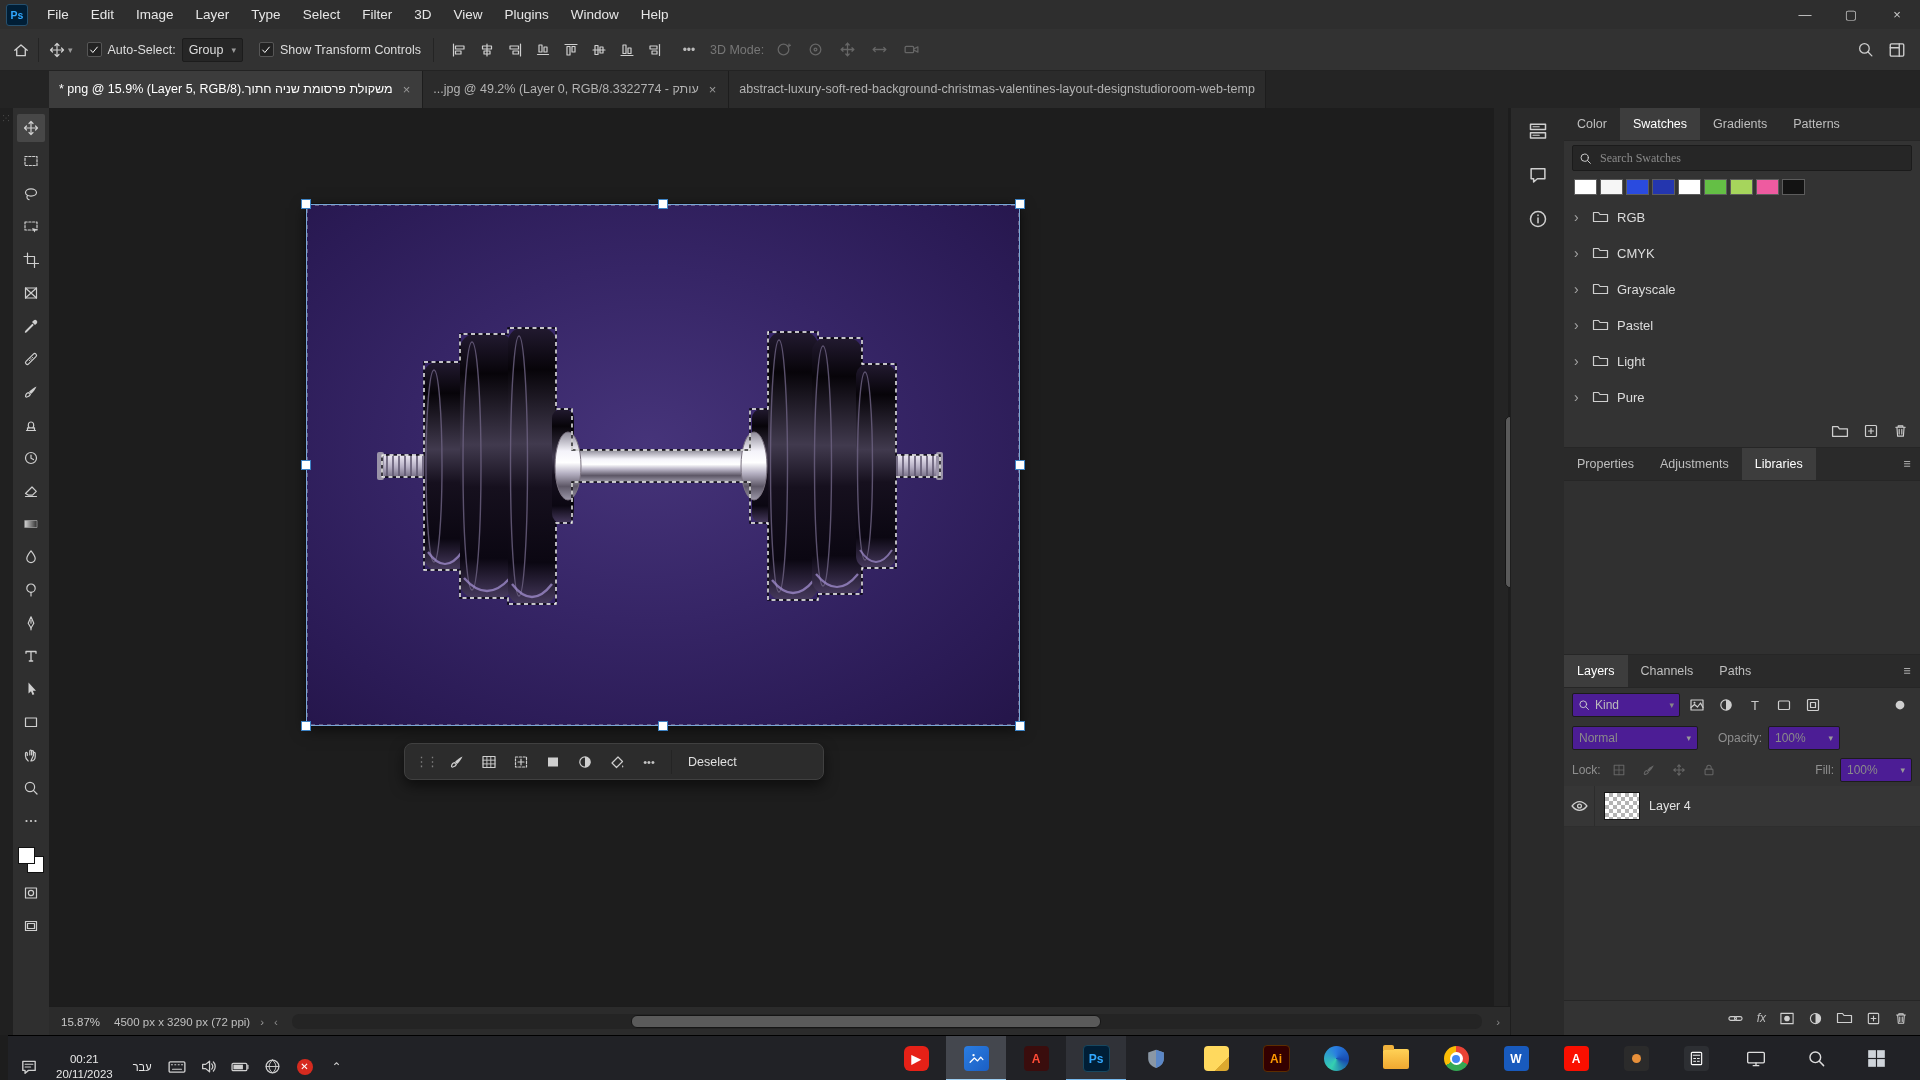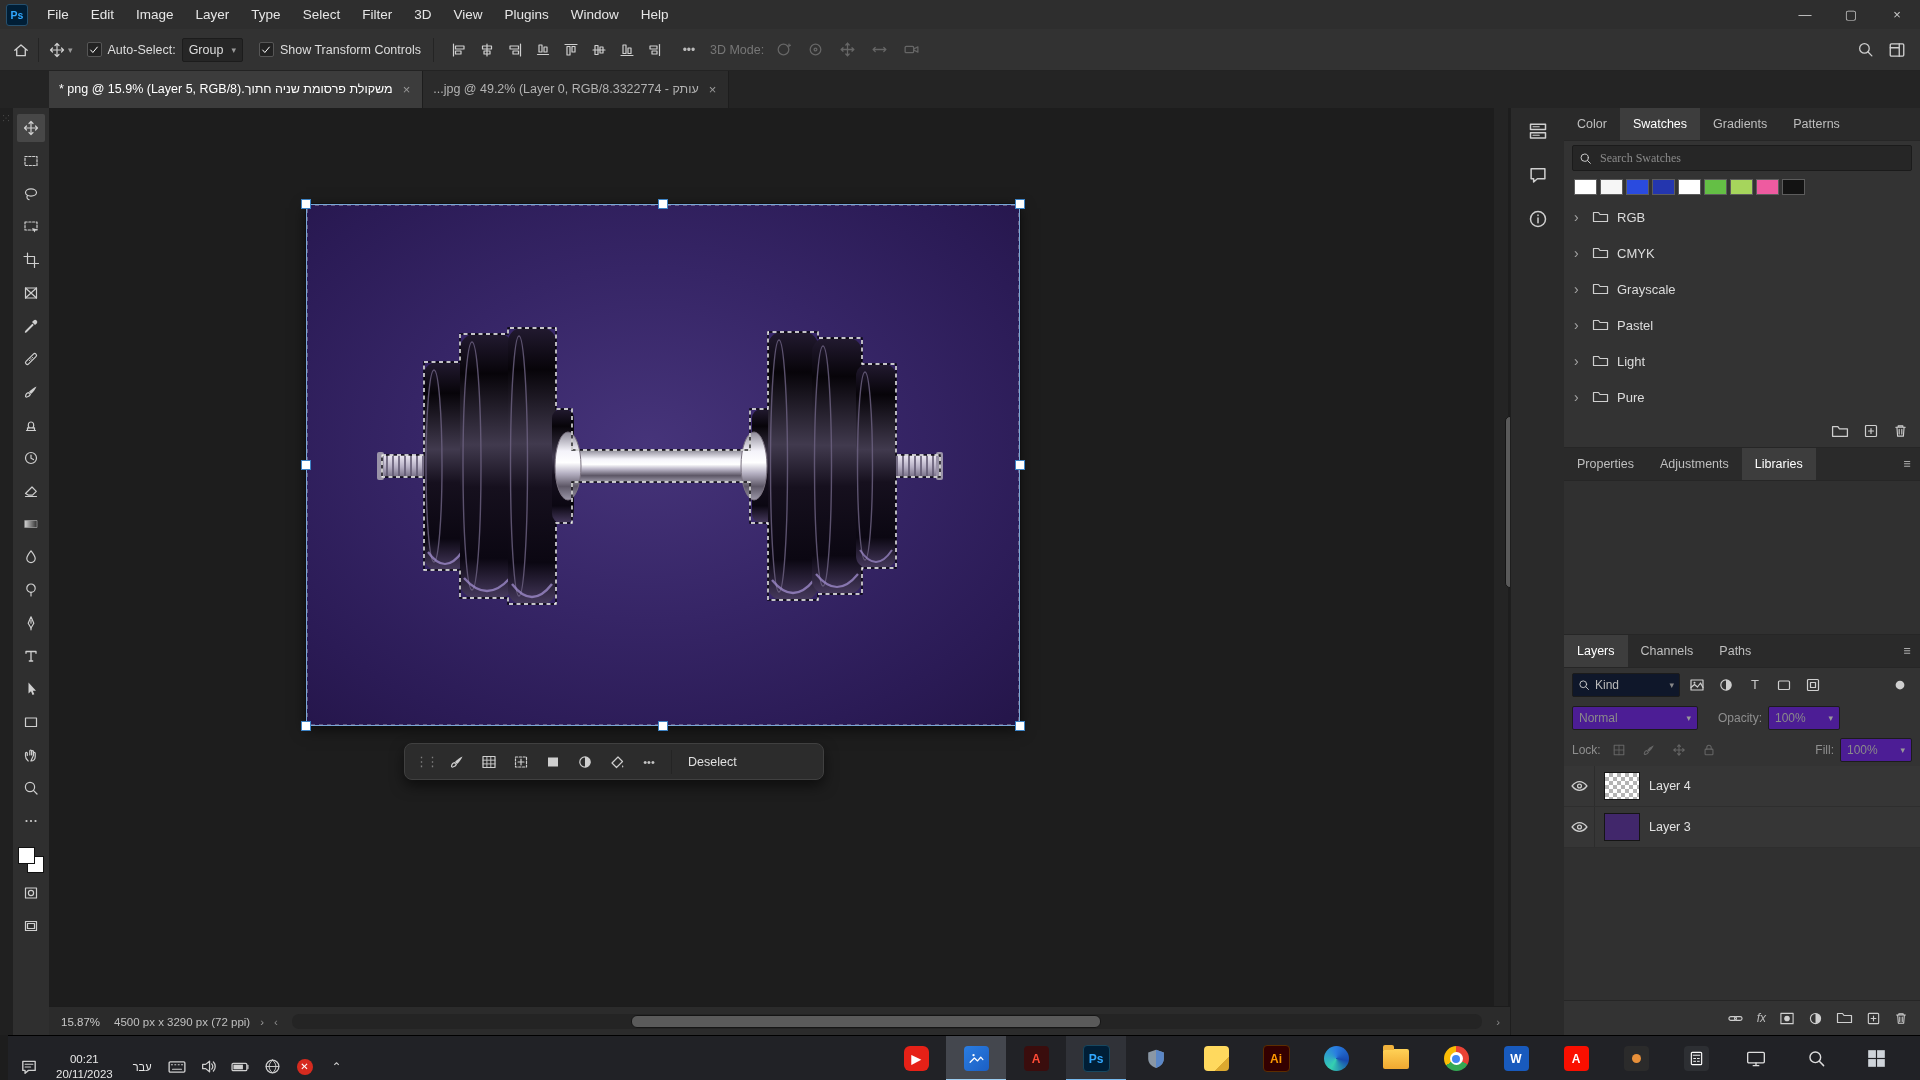--- a/index.html
+++ b/index.html
@@ -79,21 +79,21 @@
   #searchbox input::placeholder{color:#8a8a8a}
   #chips{height:24px;display:flex;align-items:center;gap:3px;padding:0 10px;flex:none}
   .chip{width:23px;height:16px;border:1px solid #5c5c5c;box-sizing:border-box}
   #groups{flex:none}
   .group-row{height:36px;display:flex;align-items:center;gap:8px;padding:0 10px;font-size:13px;color:#dcdcdc}
   .group-row .chev{color:#a5a5a5;font-size:14px;width:10px}
   #swfooter{height:32px;display:flex;align-items:center;justify-content:flex-end;gap:14px;padding:0 12px;flex:none;border-bottom:1px solid #262626}
   #libbody{flex:1;background:#303030;border-bottom:1px solid #262626}
   
   #filterrow{height:34px;display:flex;align-items:center;gap:5px;padding:0 8px;flex:none}
-  #kindcombo{width:96px;height:22px;background:#0f172a;border:1px solid #1b1b1b;border-radius:2px;display:flex;align-items:center;gap:5px;padding:0 5px;color:#bbb;font-size:12px}
+  #kindcombo{width:96px;height:22px;background:#4c1d95;border:1px solid #1b1b1b;border-radius:2px;display:flex;align-items:center;gap:5px;padding:0 5px;color:#bbb;font-size:12px}
   .frow-ic{width:24px;height:22px;display:flex;align-items:center;justify-content:center;border-radius:2px}
   #blendrow,#lockrow{height:32px;display:flex;align-items:center;gap:6px;padding:0 8px;flex:none;color:#8f8f8f;font-size:12px}
   .combo.dis{color:#8a8a8a;background:#4c1d95}
   #layerlist{flex:none}
   .layer-row{height:40px;display:flex;align-items:center;background:#363636;border-bottom:1px solid #2e2e2e;font-size:12.5px;color:#e2e2e2}
   .layer-row.selected{background:#505050}
   .eye-cell{width:30px;height:40px;display:flex;align-items:center;justify-content:center;border-right:1px solid #2c2c2c}
   .thumb{width:36px;height:28px;margin:0 9px;border:1px solid #151515;box-sizing:border-box}
   .thumb.sel{outline:2px solid #fff}
   .checker{background-color:#fff;background-image:linear-gradient(45deg,#b4b4b4 25%,transparent 25%,transparent 75%,#b4b4b4 75%),
@@ -294,20 +294,23 @@
 
 <div id="tabbar" class="abs">
   <div style="width:49px;height:38px;background:#242424"></div>
   <div class="doctab active">
     <span dir="auto">משקולת פרסומת שניה חתוך.png @ 15.9% (Layer 5, RGB/8) *</span>
     <span class="x">×</span>
   </div>
   <div class="doctab">
     <span dir="auto">עותק - 3322774.jpg @ 49.2% (Layer 0, RGB/8...</span>
     <span class="x">×</span>
+  </div>
+  <div class="doctab" style="max-width:650px">
+    <span>abstract-luxury-soft-red-background-christmas-valentines-layout-designstudioroom-web-temp</span>
   </div>
 </div>
 <div id="collapse-tabs" class="abs">»</div>
 
 <div id="leftstrip" class="abs">
   <div style="color:#5c5c5c;font-size:8px;text-align:center;padding-top:4px;letter-spacing:1px">⁙</div>
 </div>
 <div id="toolcol" class="abs">
   <span class="tool active">
       <svg class="ic" width="16" height="16" viewBox="0 0 16 16">
@@ -824,30 +827,20 @@
     <div class="layer-row">
       <span class="eye-cell">
         <svg class="ic" width="17" height="12" viewBox="0 0 16 10">
             <path d="M1 5c2.2-2.8 4.4-4.1 7-4.1S12.8 2.2 15 5c-2.2 2.8-4.4 4.1-7 4.1S3.2 7.8 1 5z"></path>
             <circle cx="8" cy="5" r="1.8"></circle>
           </svg>
       </span>
       <div class="thumb checker"></div>
       <span>Layer 4</span>
     </div>
-    <div class="layer-row">
-      <span class="eye-cell">
-        <svg class="ic" width="17" height="12" viewBox="0 0 16 10">
-            <path d="M1 5c2.2-2.8 4.4-4.1 7-4.1S12.8 2.2 15 5c-2.2 2.8-4.4 4.1-7 4.1S3.2 7.8 1 5z"></path>
-            <circle cx="8" cy="5" r="1.8"></circle>
-          </svg>
-      </span>
-      <div class="thumb" style="background-color: rgb(65, 39, 107);"></div>
-      <span>Layer 3</span>
-    </div>
   </div>
   <div id="layersfill"></div>
   <div id="layerfooter">
     <svg class="ic" width="17" height="15" viewBox="0 0 16 16">
         <rect x="1" y="6" width="8" height="4" rx="2"></rect>
         <rect x="7" y="6" width="8" height="4" rx="2"></rect>
       </svg>
     <span style="font-size:12px;font-style:italic;color:#bbb">fx</span>
     <svg class="ic" width="16" height="15" viewBox="0 0 16 16">
         <rect x="1.5" y="2.5" width="13" height="11"></rect>

